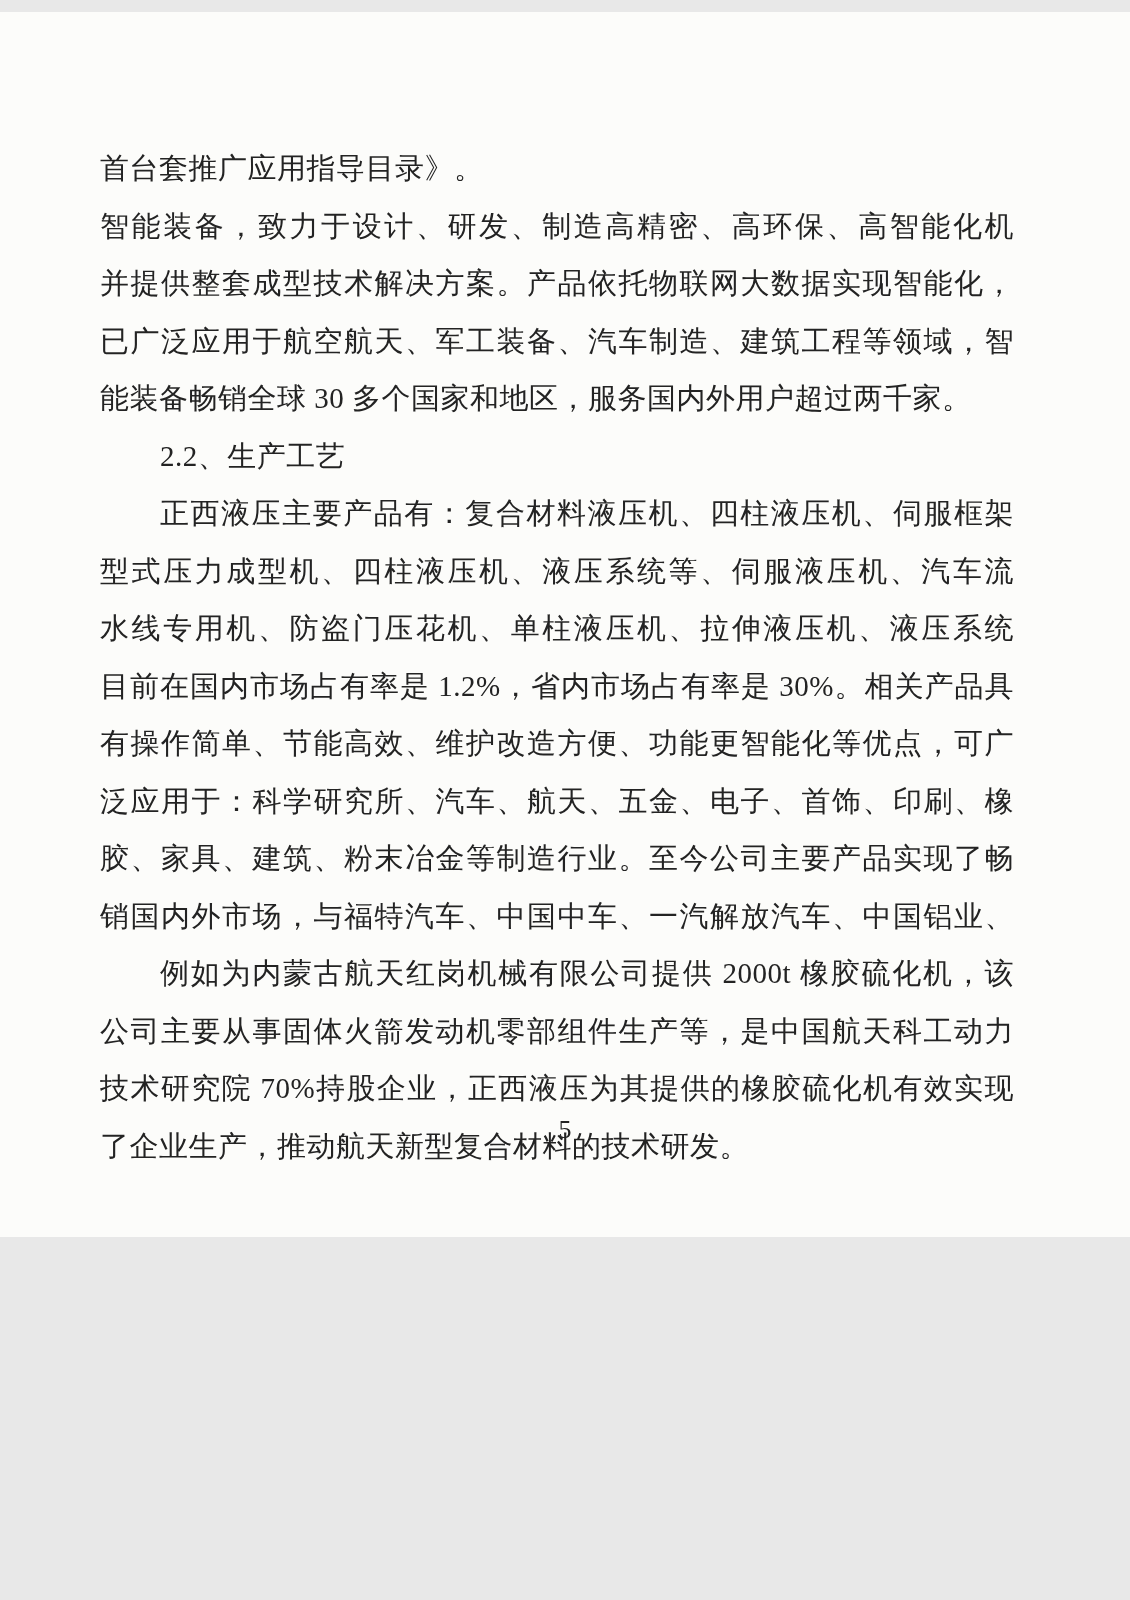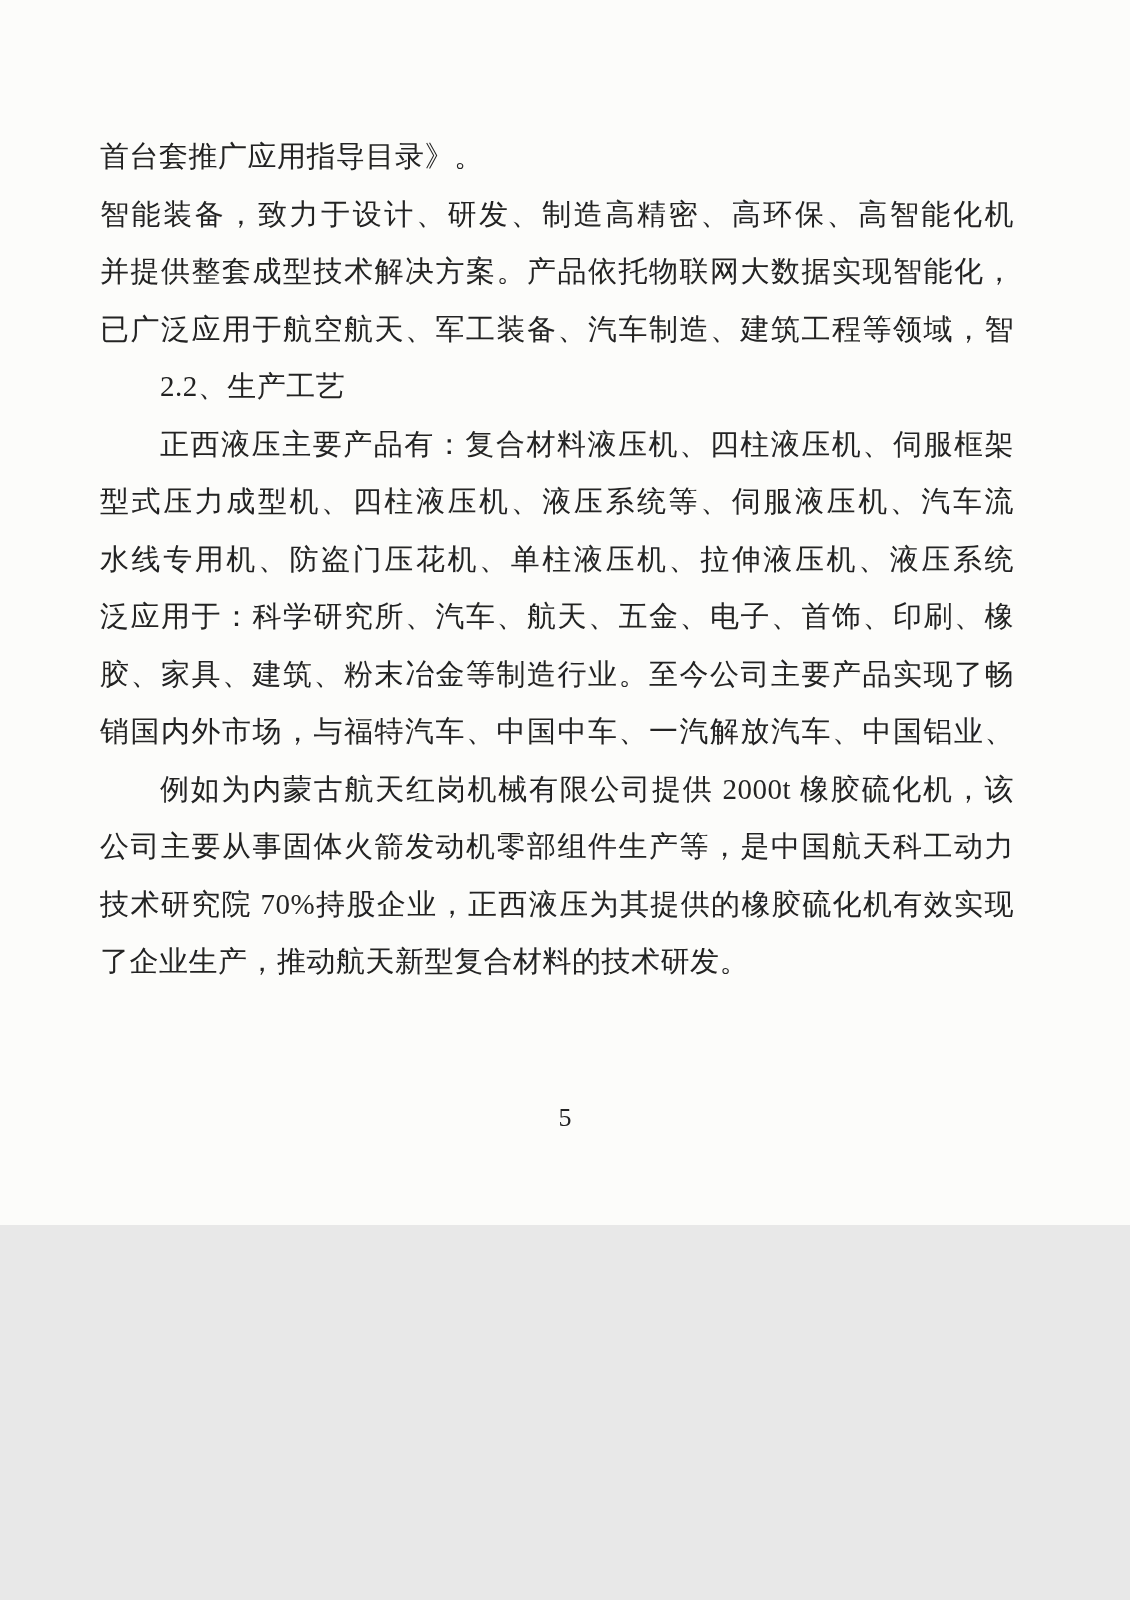--- a/index.html
+++ b/index.html
@@ -4,21 +4,21 @@
 <style>
   html, body {
     margin: 0;
     padding: 0;
     background: #e8e8e8;
   }
   .page {
     position: relative;
     width: 1130px;
     height: 1225px;
-    margin: 0 auto;
+    margin: 12px auto;
     background: var(--page-bg, #fcfcfa);
     color: var(--text-color, #232323);
     font-family: "Liberation Serif", "DejaVu Serif", serif;
     overflow: hidden;
     box-sizing: border-box;
   }
   .doc-body {
     position: absolute;
     top: 128px;
     left: 100px;
@@ -53,24 +53,27 @@
 </style>
 </head>
 <body>
 
 <div class="page" style="--page-bg: #fcfcfa; --text-color: #232323;">
   <div class="doc-body">
       <div class="line">首台套推广应用指导目录》。</div>
       <div class="line just">智能装备，致力于设计、研发、制造高精密、高环保、高智能化机械，</div>
       <div class="line just">并提供整套成型技术解决方案。产品依托物联网大数据实现智能化，</div>
       <div class="line just">已广泛应用于航空航天、军工装备、汽车制造、建筑工程等领域，智</div>
+      <div class="line">能装备畅销全球 30 多个国家和地区，服务国内外用户超过两千家。</div>
       <div class="line indent">2.2、生产工艺</div>
       <div class="line indent just">正西液压主要产品有：复合材料液压机、四柱液压机、伺服框架</div>
       <div class="line just">型式压力成型机、四柱液压机、液压系统等、伺服液压机、汽车流</div>
       <div class="line just">水线专用机、防盗门压花机、单柱液压机、拉伸液压机、液压系统等，</div>
+      <div class="line just">目前在国内市场占有率是 1.2%，省内市场占有率是 30%。相关产品具</div>
+      <div class="line just">有操作简单、节能高效、维护改造方便、功能更智能化等优点，可广</div>
       <div class="line just">泛应用于：科学研究所、汽车、航天、五金、电子、首饰、印刷、橡</div>
       <div class="line just">胶、家具、建筑、粉末冶金等制造行业。至今公司主要产品实现了畅</div>
       <div class="line just">销国内外市场，与福特汽车、中国中车、一汽解放汽车、中国铝业、</div>
       <div class="line indent just">例如为内蒙古航天红岗机械有限公司提供 2000t 橡胶硫化机，该</div>
       <div class="line just">公司主要从事固体火箭发动机零部组件生产等，是中国航天科工动力</div>
       <div class="line just">技术研究院 70%持股企业，正西液压为其提供的橡胶硫化机有效实现</div>
       <div class="line">了企业生产，推动航天新型复合材料的技术研发。</div>
     </div>
   <div class="page-number">5</div>
 </div>

